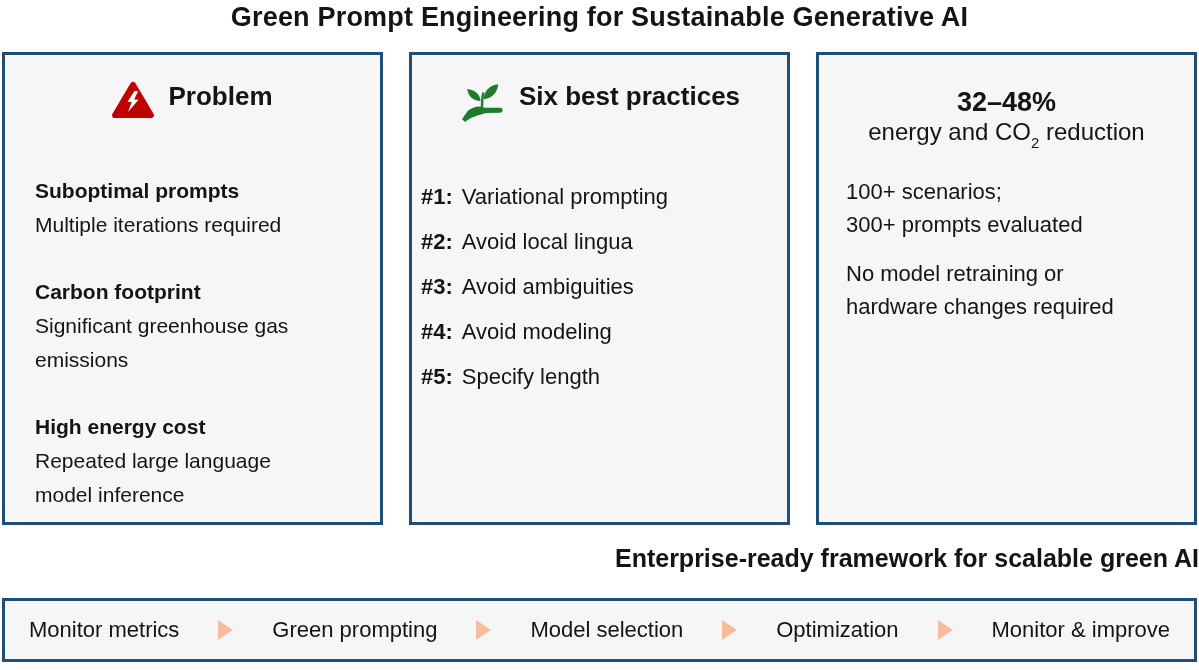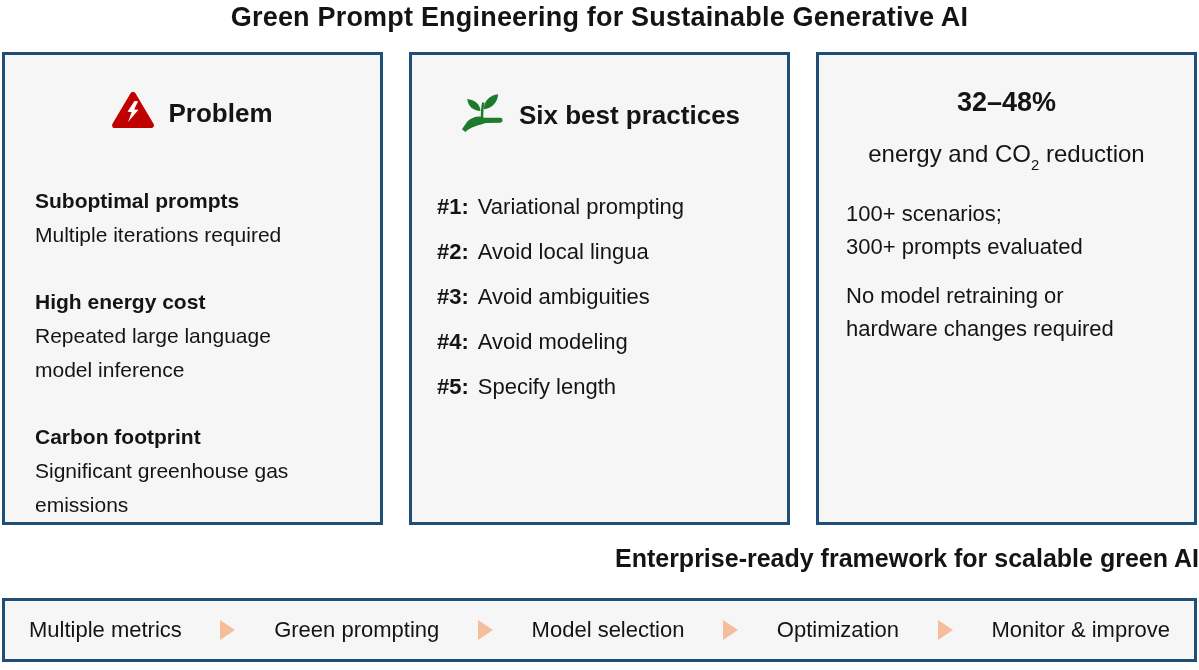--- a/index.html
+++ b/index.html
@@ -13,37 +13,37 @@
   }
   .panels{
     position:absolute;top:52px;left:2px;width:1195px;height:473px;
     display:flex;justify-content:space-between;
   }
   .panel{
     width:381px;height:473px;box-sizing:border-box;
     border:3px solid #1F4E79;background:#F6F6F6;
   }
   .panel-header{
-    margin-top:36px;display:flex;justify-content:center;align-items:center;gap:14px;
+    margin-top:26px;display:flex;justify-content:center;align-items:flex-start;gap:14px;
     font-size:26px;font-weight:bold;
   }
   .panel-header svg{flex:0 0 auto;}
   
   .problem-body{margin:48px 18px 0 30px;font-size:21px;line-height:34px;}
   .problem-item{margin-bottom:33px;}
   .problem-item .p-title{font-weight:bold;}
   .p-desc{white-space:pre-line;}
   
-  .practices-body{margin:50px 10px 0 25px;font-size:22px;}
+  .practices-body{margin:50px 10px 0 9px;font-size:22px;}
   .practice-item{margin-bottom:12px;line-height:33px;}
   .practice-item .num{font-weight:bold;margin-right:9px;}
   
   .results-body{margin-top:32px;}
   .highlight{font-size:27px;font-weight:bold;text-align:center;}
-  .co2-line{font-size:24px;text-align:center;margin-top:22px;}
+  .co2-line{font-size:24px;text-align:center;margin-top:0;}
   .co2-line sub{font-size:0.62em;position:relative;bottom:-0.18em;}
   .results-paras{margin:26px 12px 0 27px;font-size:22px;line-height:33px;}
   .results-para{margin-bottom:16px;white-space:pre-line;}
   
   .subtitle{
     position:absolute;top:544px;left:0;width:100%;text-align:right;
     font-size:25px;font-weight:bold;
   }
   
   .pipeline{
@@ -76,28 +76,28 @@
         </svg>
       </span>
       <span>Problem</span>
     </div>
     <div class="problem-body">
       <div class="problem-item">
         <div class="p-title">Suboptimal prompts</div>
         <div class="p-desc">Multiple iterations required</div>
       </div>
       <div class="problem-item">
+        <div class="p-title">Carbon footprint</div>
+        <div class="p-desc">Significant greenhouse gas
+emissions</div>
+      </div>
+      <div class="problem-item">
         <div class="p-title">High energy cost</div>
         <div class="p-desc">Repeated large language
 model inference</div>
-      </div>
-      <div class="problem-item">
-        <div class="p-title">Carbon footprint</div>
-        <div class="p-desc">Significant greenhouse gas
-emissions</div>
       </div>
     </div>
   </div>
 
   <div class="panel">
     <div class="panel-header">
       <span>
         <svg width="46" height="42" viewBox="0 0 48 44">
           <path d="M22.5 21 C14.5 21 9.5 16 8.5 8.5 C16.5 9 21.8 14 22.5 21 Z" fill="#1E7B2C"></path>
           <path d="M26 19 C26 10.5 32 4.5 41 3.5 C40 13 34 18.5 26 19 Z" fill="#1E7B2C"></path>
@@ -137,21 +137,21 @@
 hardware changes required</div>
       </div>
     </div>
   </div>
 
 </div>
 
 <div class="subtitle">Enterprise-ready framework for scalable green AI</div>
 
 <div class="pipeline">
-  <span class="pipe-step">Multiple metrics</span>
+  <span class="pipe-step">Monitor metrics</span>
   <span class="pipe-arrow"></span>
   <span class="pipe-step">Green prompting</span>
   <span class="pipe-arrow"></span>
   <span class="pipe-step">Model selection</span>
   <span class="pipe-arrow"></span>
   <span class="pipe-step">Optimization</span>
   <span class="pipe-arrow"></span>
   <span class="pipe-step">Monitor &amp; improve</span>
 </div>
 

